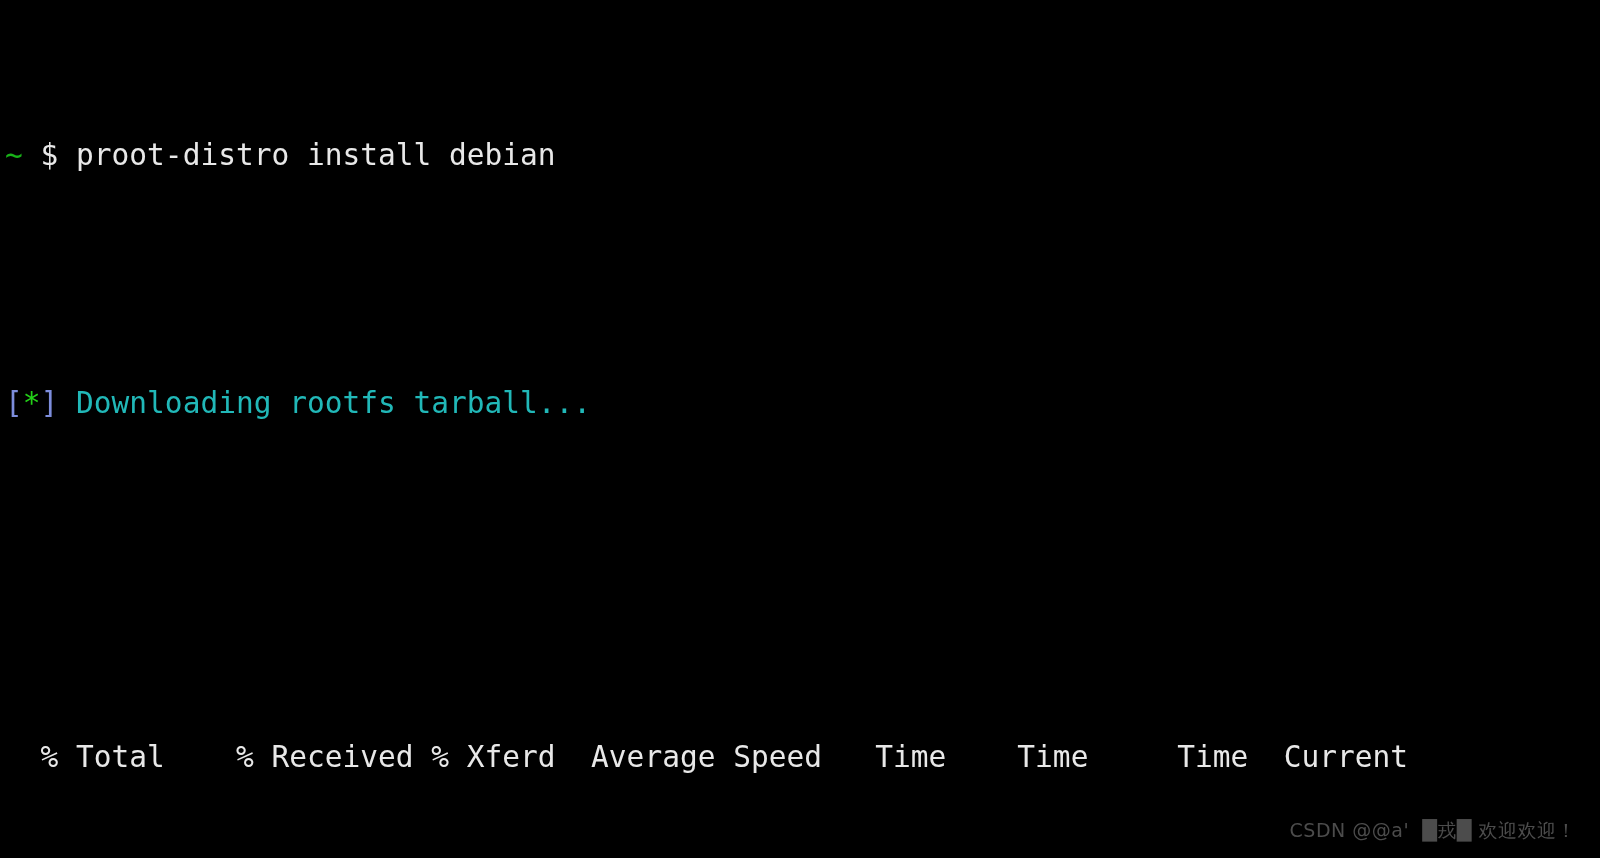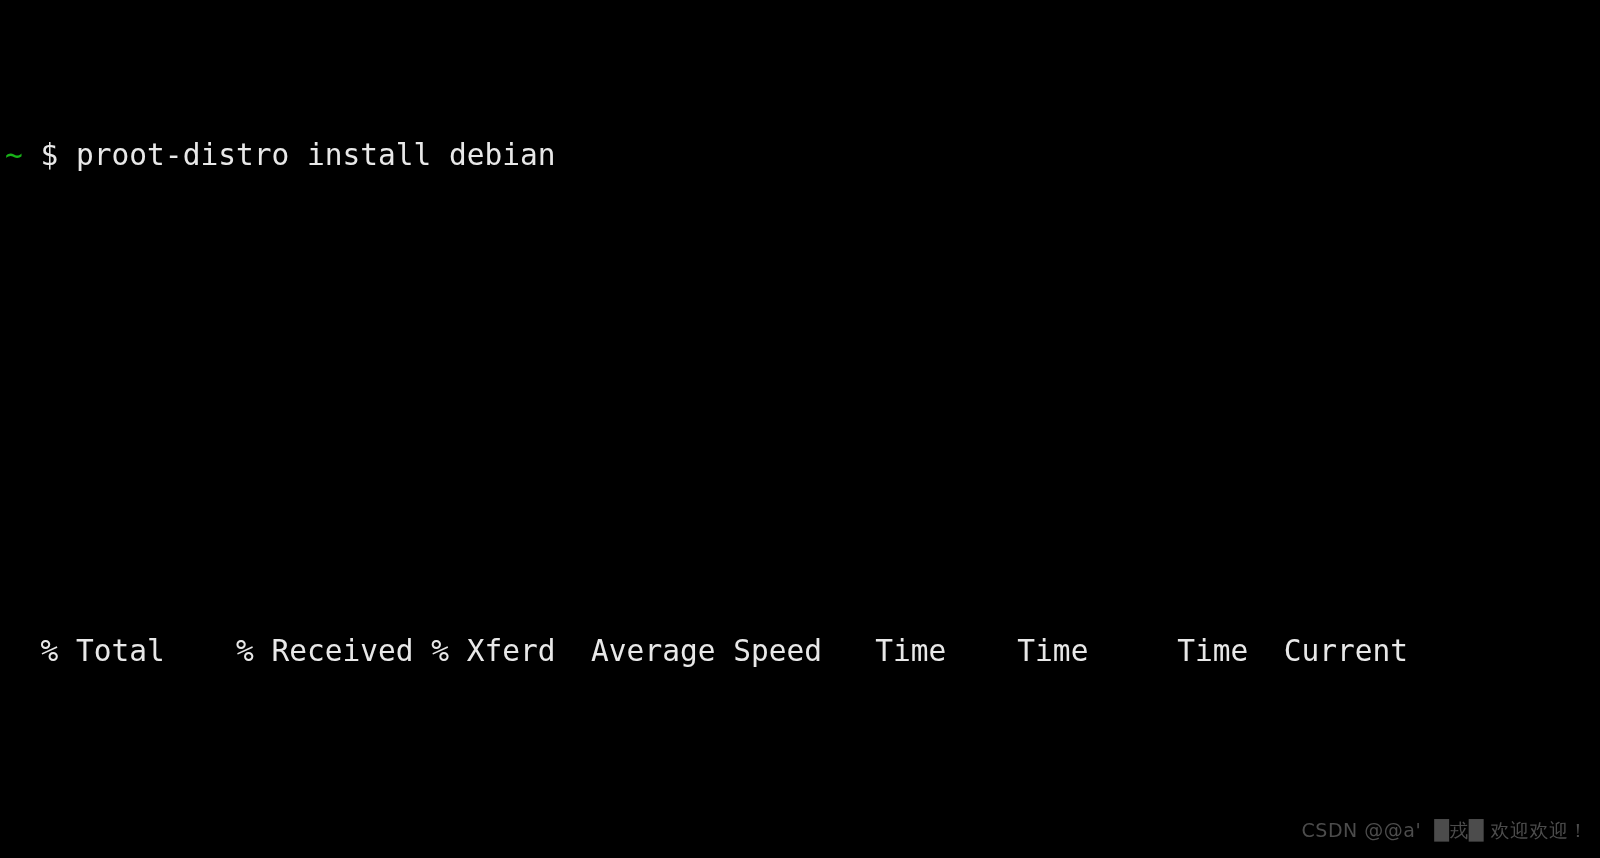--- a/index.html
+++ b/index.html
@@ -46,21 +46,21 @@
   .c-white   { color: #e8e8e8; }
   .c-cyan    { color: #21b8b8; }
   .c-green   { color: #18b218; }
   .c-brgreen { color: #23d018; }
   .c-yellow  { color: #c8c81e; }
   .c-blue    { color: #7d8ddc; }
 
   
   .watermark {
     position: absolute;
-    right: 12px;
+    right: 24px;
     bottom: 14px;
     color: #5a5a5a;
     font-family: "DejaVu Sans", "Liberation Sans", sans-serif;
     font-size: 19px;
     letter-spacing: 0.5px;
     white-space: pre;
     opacity: 0.85;
   }
 </style>
 </head>
@@ -68,20 +68,21 @@
 
 <div id="terminal">
   <div class="screen">
 
     
     <div class="line"><span class="c-green">~</span><span class="c-white"> </span><span class="c-white">$</span><span class="c-white"> </span><span class="c-white">proot-distro install debian</span></div>
 
     
 
     
+    <div class="line"><span class="c-blue">[</span><span class="c-brgreen">*</span><span class="c-blue">]</span><span class="c-cyan"> </span><span class="c-cyan">Downloading rootfs tarball...</span></div>
 
     
     <div class="line"> </div>
 
     
     <div class="line c-white">  % Total    % Received % Xferd  Average Speed   Time    Time     Time  Current</div>
     
 
     
     

